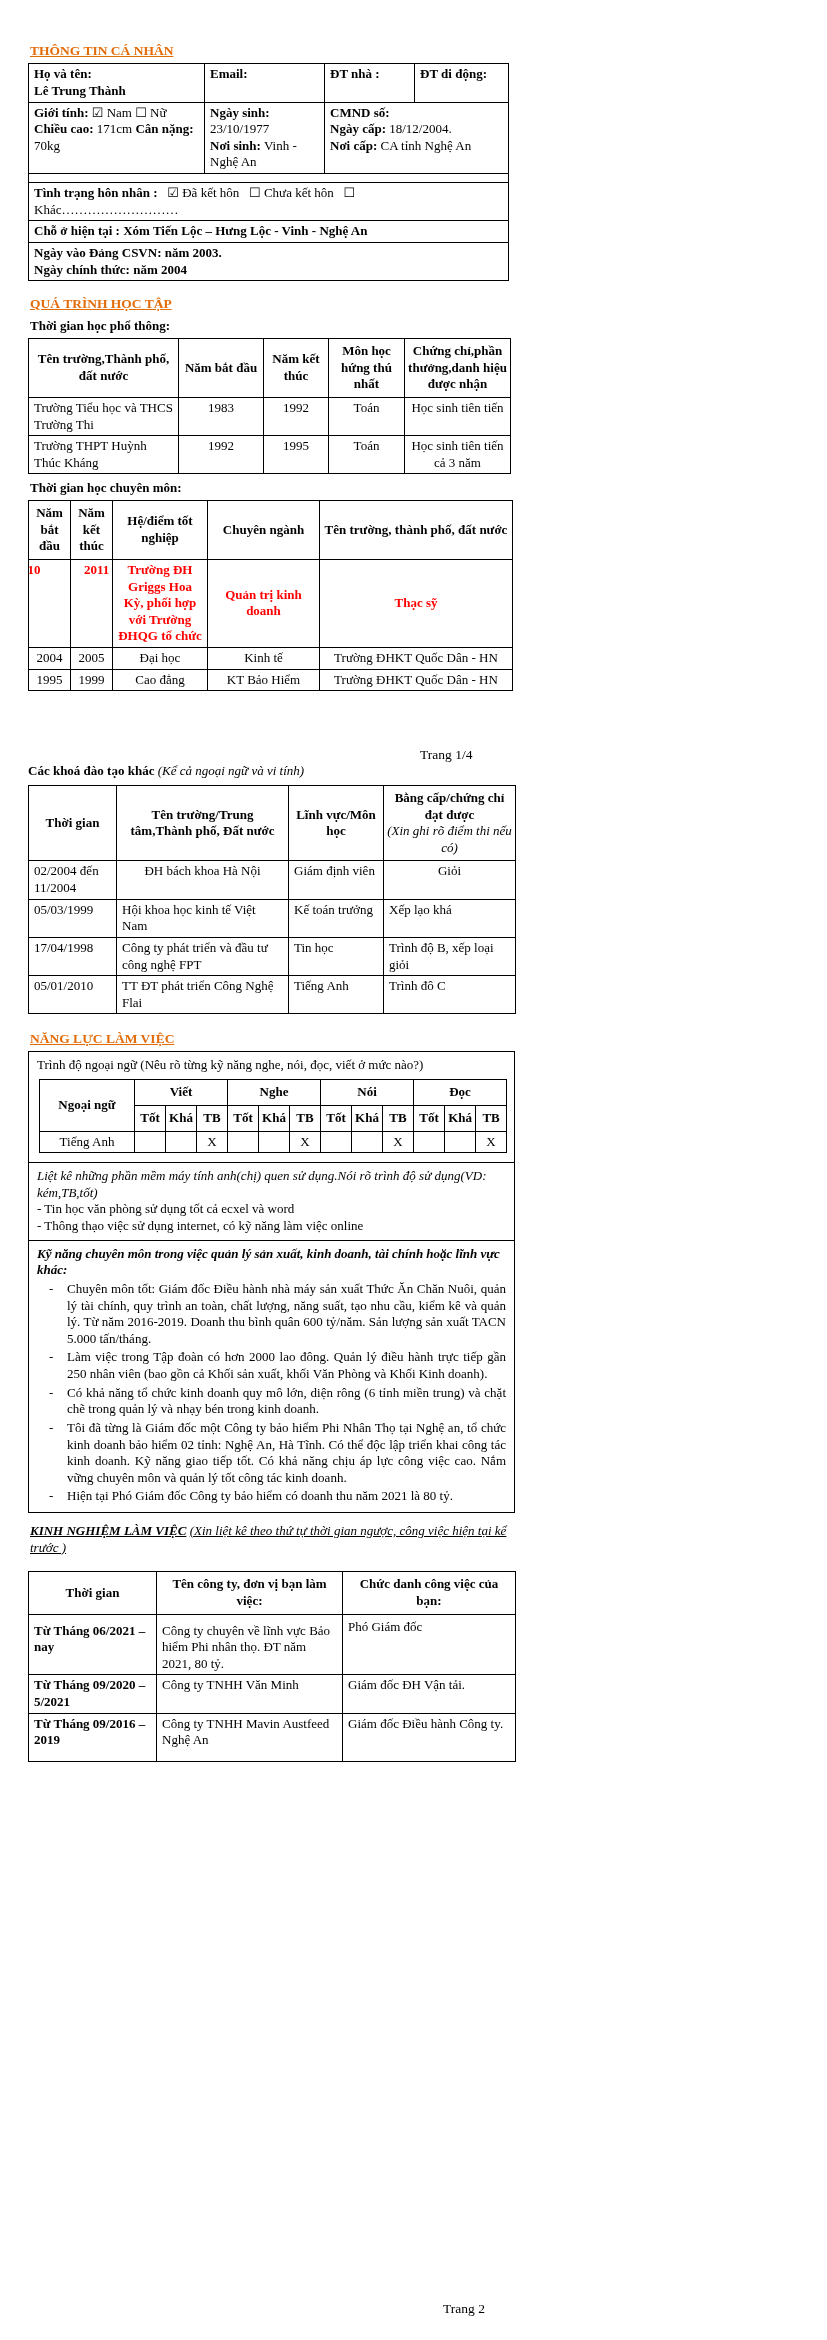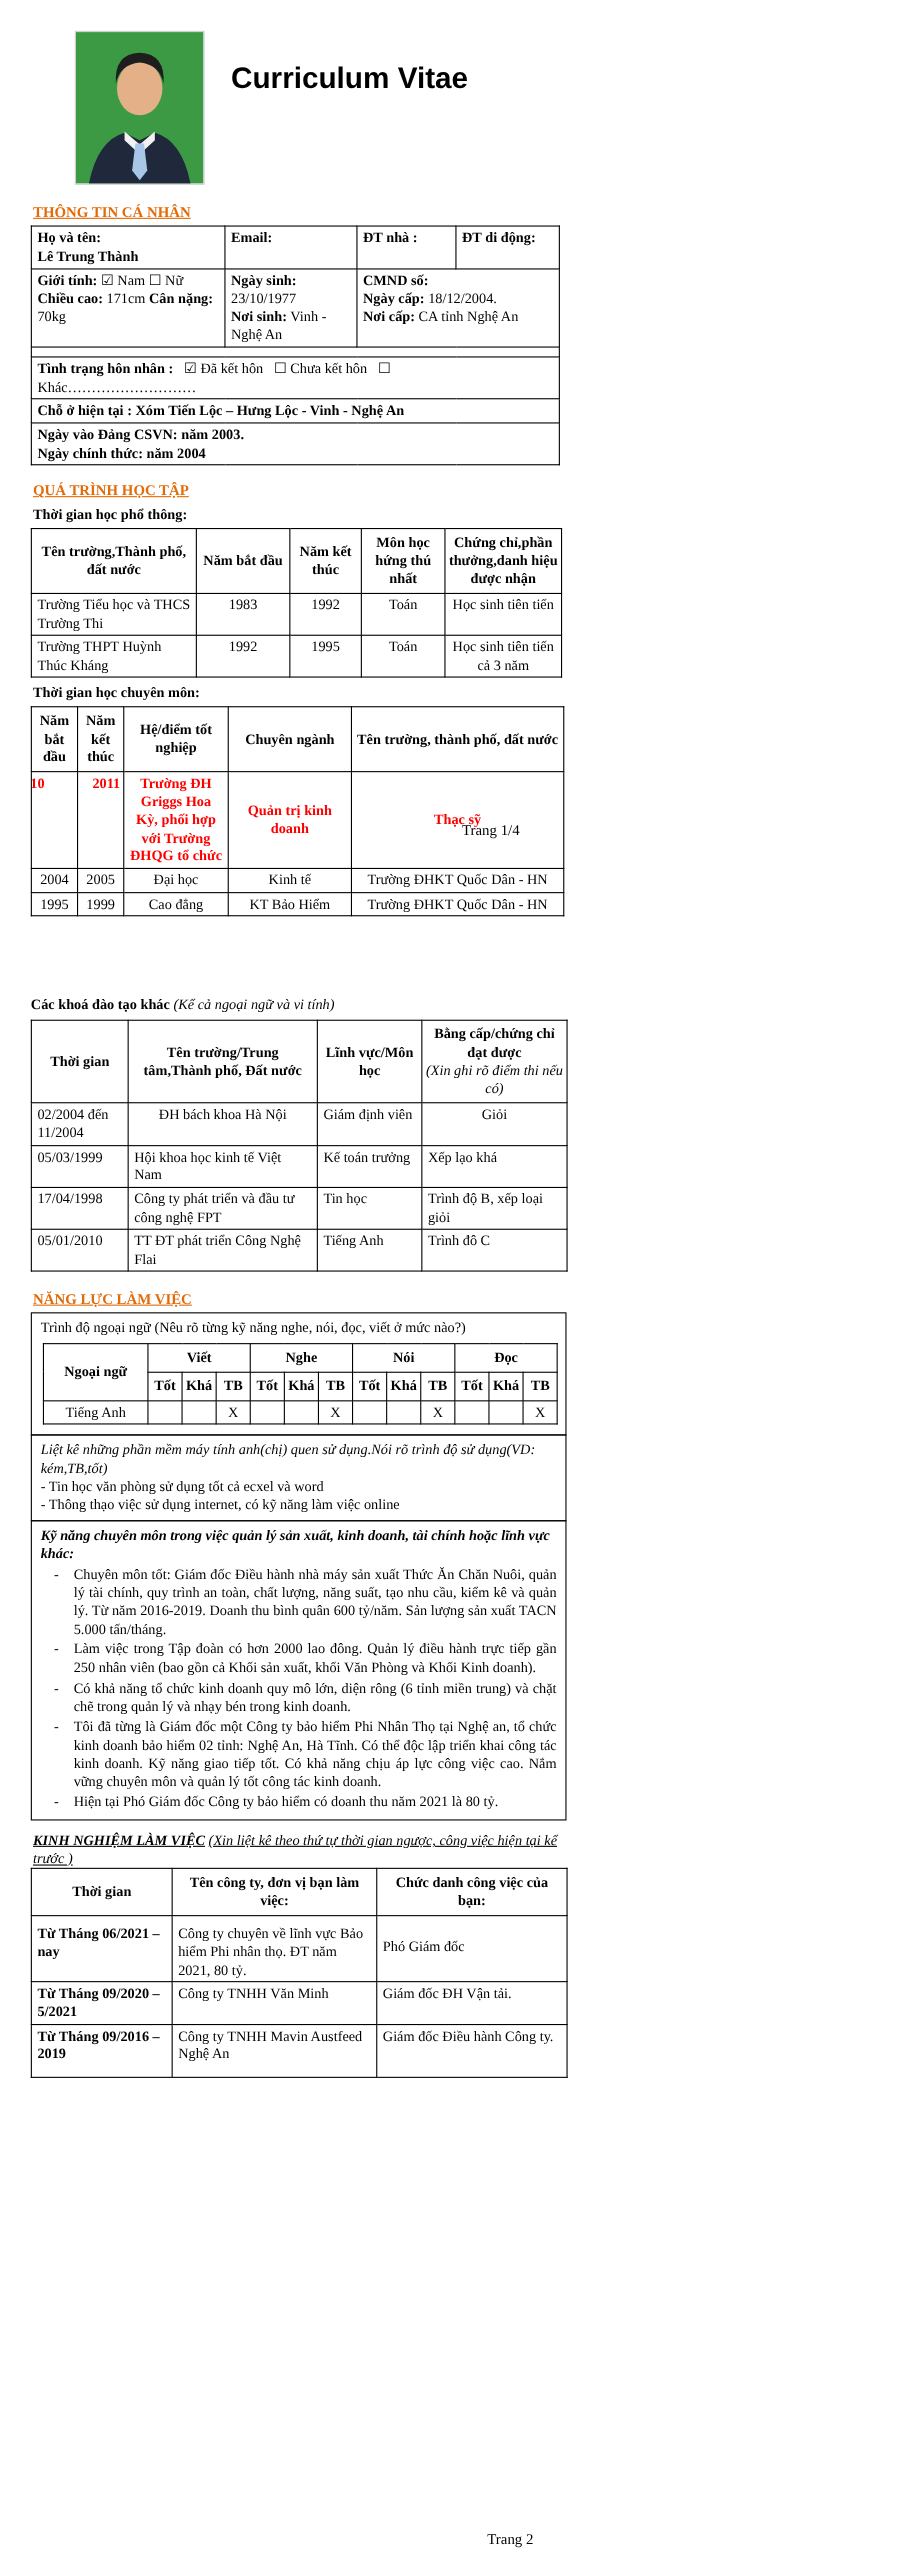--- a/index.html
+++ b/index.html
@@ -28,45 +28,32 @@
   .red { color:var(--highlight-red,#FF0000); font-weight:bold; }
   .hang { position:relative; left:-22px; }
   .hang2 { position:relative; left:-8px;padding-left:16px; }
   .thin td { height:9px; padding:0; } 
   .box { border:1px solid #000; padding:5px 8px; margin-top:-1px; width:487px; }
   .skills { width:467px; margin:6px 0 4px 2px; }
   .skills td, .skills th { padding:2px 2px; text-align:center; }
   ul.dash { list-style:none; margin:2px 0 0 0; }
   ul.dash li { position:relative; padding-left:30px; margin-bottom:2px; text-align:justify; }
   ul.dash li::before { content:"-"; position:absolute; left:12px; }
-  .exp-heading { margin:10px 0 0 2px; }
+  .exp-heading { margin:10px 0 15px 2px; }
   .footer { position:absolute; font-size:13.5px; }
   .footer-1 { top:746px; left:420px; }
   .footer-2 { top:2300px; left:443px; }
   .mt-break { margin-top:72px; }
   .line { display:block; }
 </style>
 </head>
 <body>
 
 <div class="content">
 
-  <div class="header-row">
-    <div class="photo">
-      <svg viewBox="0 0 118 140" width="116" height="138">
-        <rect width="118" height="140" fill="#3d9a44"></rect>
-        <ellipse cx="59" cy="52" rx="21" ry="25" fill="#e3b088"></ellipse>
-        <path d="M37 48 Q35 20 59 19 Q83 20 81 48 Q78 30 59 28 Q40 30 37 48 Z" fill="#1e1e1e"></path>
-        <path d="M12 140 Q20 100 45 93 L59 100 L73 93 Q98 100 106 140 Z" fill="#20283c"></path>
-        <path d="M45 92 L59 104 L73 92 L73 100 L59 113 L45 100 Z" fill="#f2f2f2"></path>
-        <path d="M55 103 L63 103 L66 128 L59 137 L52 128 Z" fill="#a8c7e8"></path>
-      </svg>
-    </div>
-    <h1 class="title">Curriculum Vitae</h1>
-  </div>
 
   <div class="section-heading">THÔNG TIN CÁ NHÂN</div>
 
   <table class="t thick" style="width:480px">
     <colgroup>
         <col style="width:176px">
         <col style="width:120px">
         <col style="width:90px">
         <col style="width:94px">
       </colgroup>
@@ -338,21 +325,21 @@
       </colgroup>
     <tbody>
         <tr>
       <th>Thời gian</th>
       <th>Tên công ty, đơn vị bạn làm việc:</th>
       <th>Chức danh công việc của bạn:</th>
     </tr>
     <tr>
       <td class="b" style="padding-top:8px">Từ Tháng 06/2021 – nay</td>
       <td style="padding-top:8px">Công ty chuyên về lĩnh vực Bảo hiểm Phi nhân thọ. ĐT năm 2021, 80 tỷ.</td>
-      <td style="padding-top:20px">Phó Giám đốc</td>
+      <td style="padding-top:4px">Phó Giám đốc</td>
     </tr>
     <tr>
       <td class="b" style="height:38px">Từ Tháng 09/2020 – 5/2021</td>
       <td>Công ty TNHH Văn Minh</td>
       <td>Giám đốc ĐH Vận tải.</td>
     </tr>
     <tr>
       <td class="b" style="height:48px">Từ Tháng 09/2016 – 2019</td>
       <td>Công ty TNHH Mavin Austfeed Nghệ An</td>
       <td>Giám đốc Điều hành Công ty.</td>

